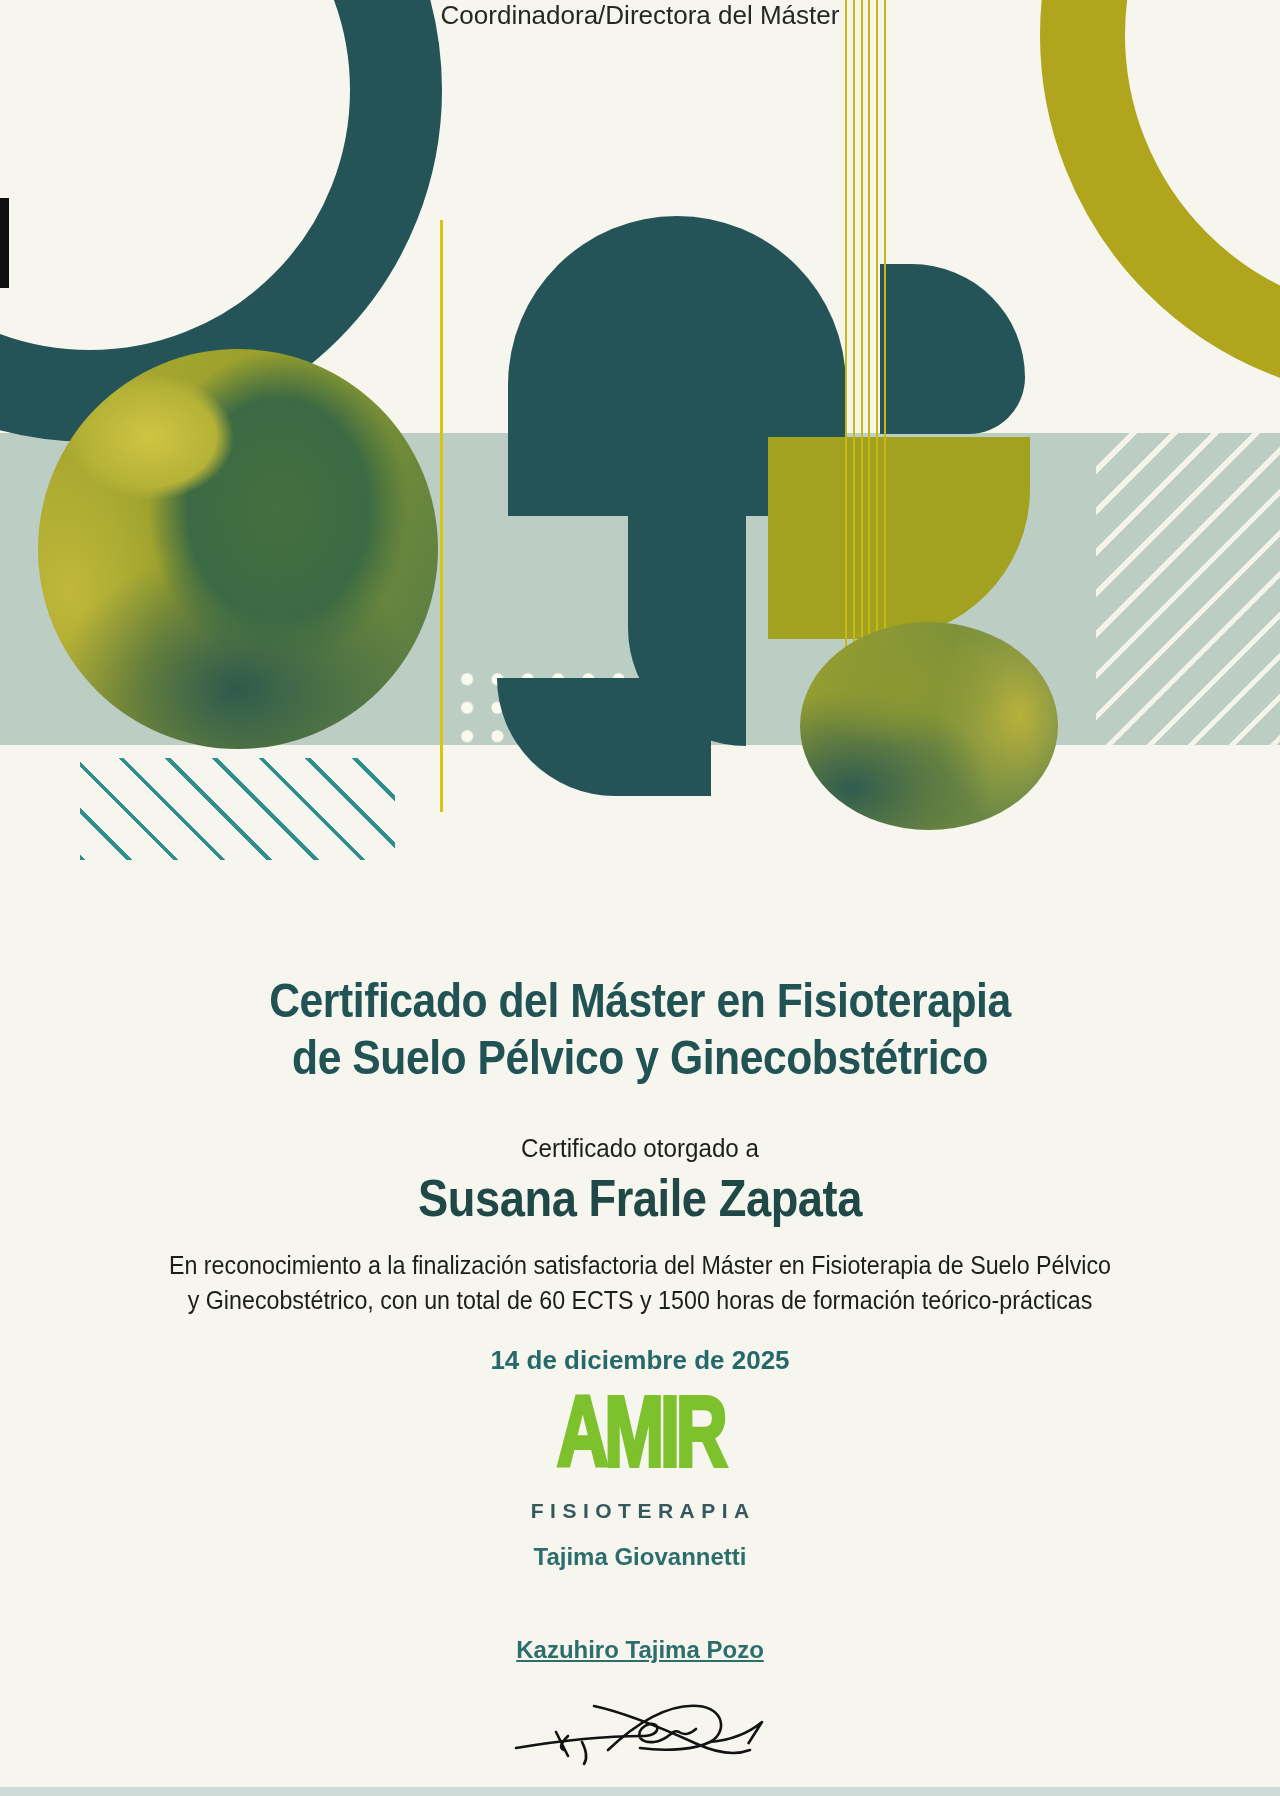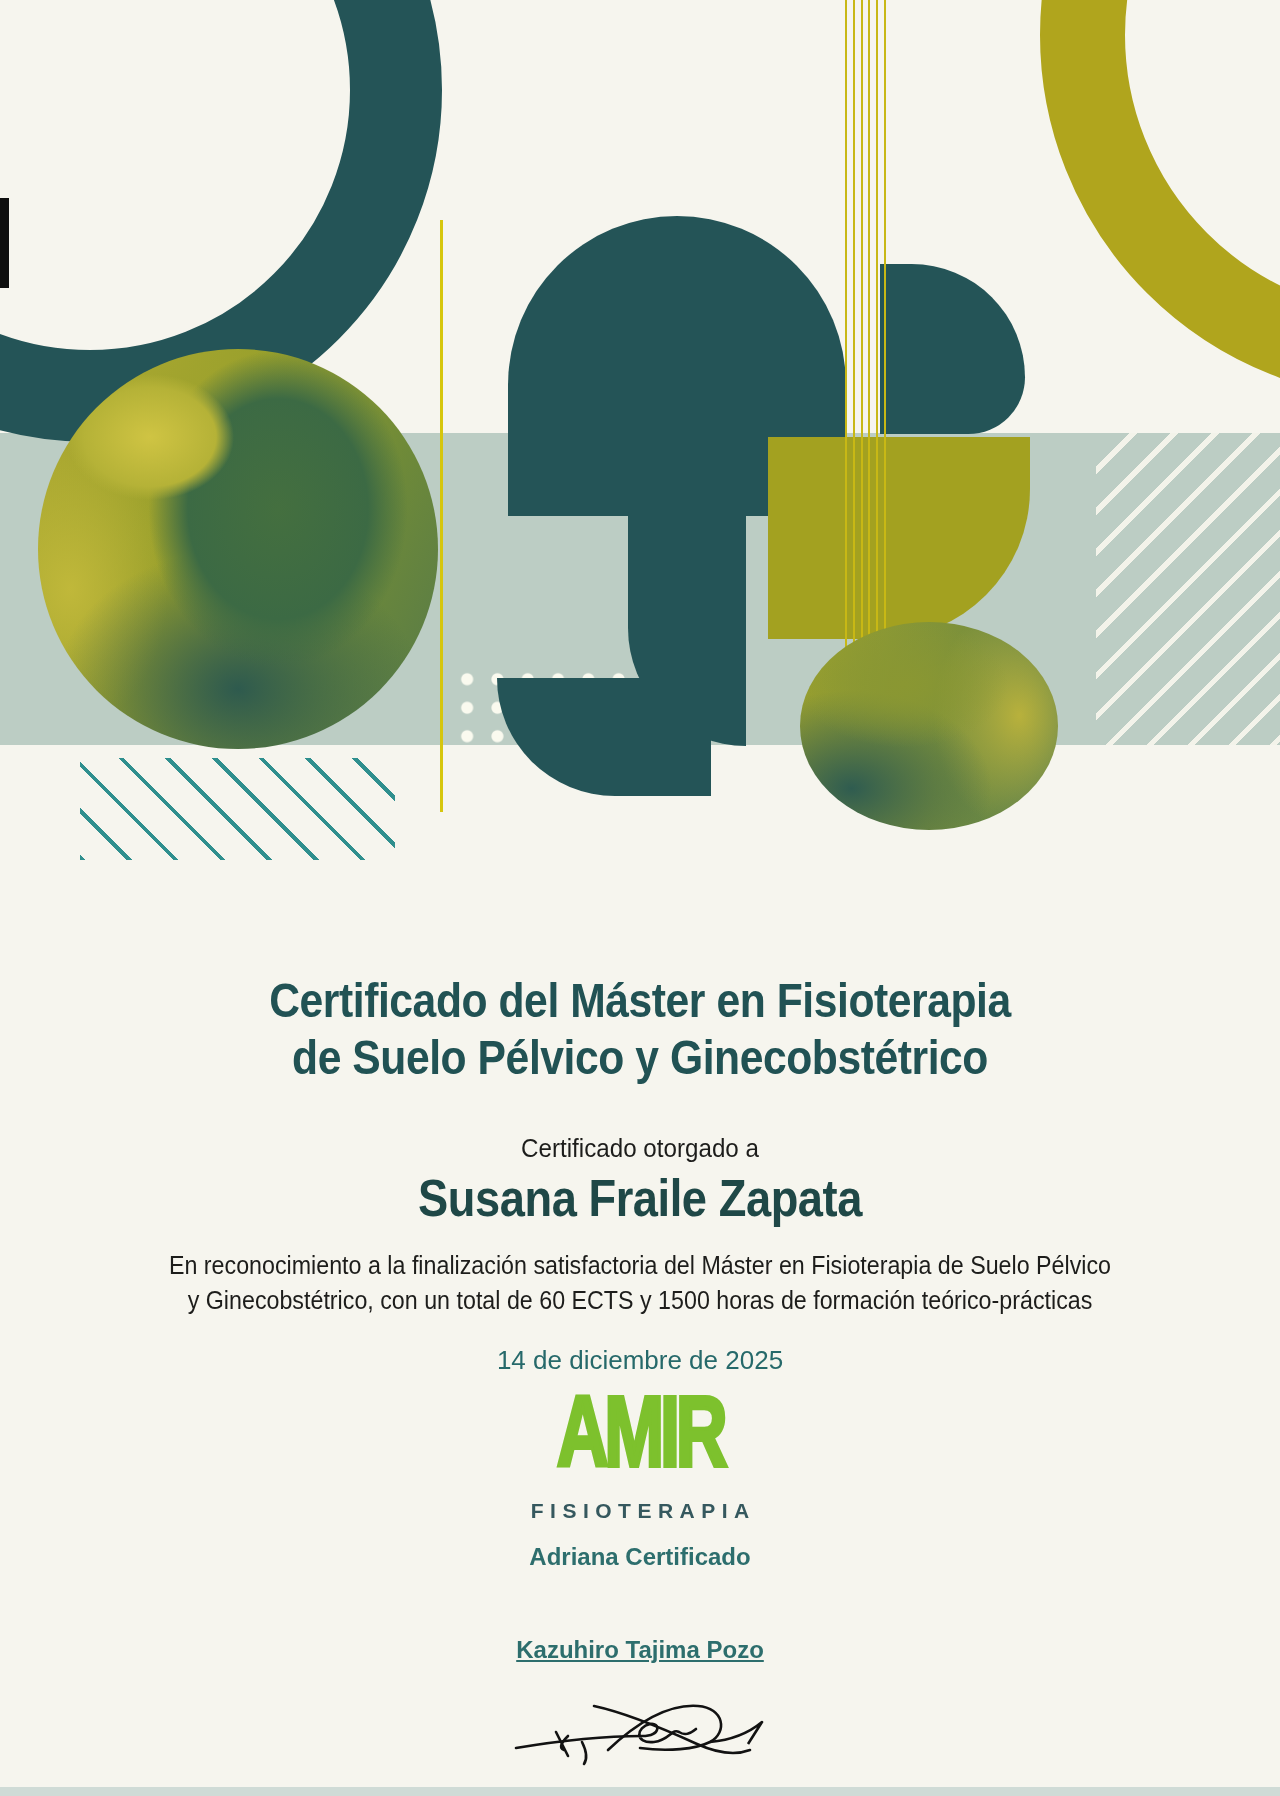--- a/index.html
+++ b/index.html
@@ -43,21 +43,21 @@
   .bottom-strip{left:0;top:1787px;width:1280px;height:9px;background:#cfdbd6;}
 
   
   .txt{position:absolute;left:0;right:0;text-align:center;}
   .cond{transform:scaleX(0.87);transform-origin:50% 50%;}
   .cond93{transform:scaleX(0.93);transform-origin:50% 50%;}
   .title{top:972px;font-size:49px;line-height:57px;font-weight:700;color:#215254;letter-spacing:-0.5px;}
   .awarded{top:1133px;font-size:26px;color:#1d1d1b;}
   .name{top:1168px;font-size:52px;line-height:60px;font-weight:700;color:#1f4847;letter-spacing:-0.5px;}
   .bodytext{top:1248px;font-size:25px;line-height:35px;color:#1d1d1b;}
-  .date{top:1345px;font-size:26px;font-weight:400;color:#26696a;}
+  .date{top:1345px;font-size:26px;font-weight:700;color:#26696a;}
   .amir{top:1381px;font-size:100px;line-height:100px;font-weight:700;color:#7dc12d;
         letter-spacing:-6px;-webkit-text-stroke:4px #7dc12d;transform:scaleX(0.72);transform-origin:50% 50%;}
   .fisio{top:1493px;font-size:21px;font-weight:700;color:#35585e;letter-spacing:6.5px;text-indent:6.5px;margin-top:6px;}
   .signer-name{font-size:24px;font-weight:700;color:#2d6e6d;}
   .signer-role{font-size:26px;color:#262624;}
   .s1n{top:1543px;}　.s1r{top:1572px;}
   .s2n{top:1636px;text-decoration:underline;}　.s2r{top:1661px;}
   .sig-wrap{position:absolute;left:50%;margin-left:-128px;top:1698px;width:256px;height:70px;}
 </style>
 </head>
@@ -95,21 +95,22 @@
   <div class="txt bodytext cond93">
     <div>En reconocimiento a la finalización satisfactoria del Máster en Fisioterapia de Suelo Pélvico</div>
     <div>y Ginecobstétrico, con un total de 60 ECTS y 1500 horas de formación teórico-prácticas</div>
   </div>
 
   <div class="txt date">14 de diciembre de 2025</div>
 
   <div class="txt amir">AMIR</div>
   <div class="txt fisio">FISIOTERAPIA</div>
 
-  <div class="txt signer-name s1n">Adriana Certificado</div>
+  <div class="txt signer-name s1n">Tajima Giovannetti</div>
+  <div class="txt signer-role s1r">Coordinadora/Directora del Máster</div>
 
   <div class="txt signer-name s2n">Kazuhiro Tajima Pozo</div>
 
   <div class="sig-wrap">
     <svg width="256" height="70" viewBox="0 0 256 70" xmlns="http://www.w3.org/2000/svg">
       <g stroke="#121212" fill="none" stroke-width="2.6" stroke-linecap="round">
         <path d="M82 8 C110 14 150 30 185 46 C205 55 222 58 238 52"></path>
         <path d="M4 50 C40 44 90 38 130 38 C150 38 148 24 138 26 C124 29 122 46 142 44 C158 42 160 30 167 34 C173 38 178 36 184 31"></path>
         <path d="M44 34 L56 58 M56 38 C50 44 46 50 52 52"></path>
         <path d="M96 52 C130 20 160 6 186 8 C212 10 216 34 198 44 C184 51 156 54 128 50"></path>

